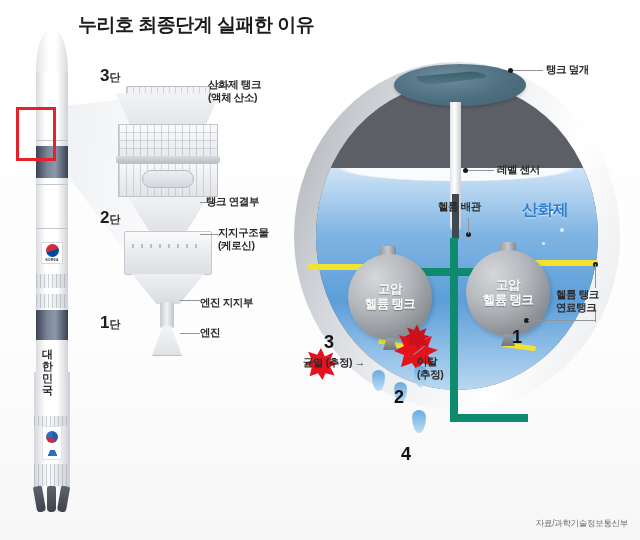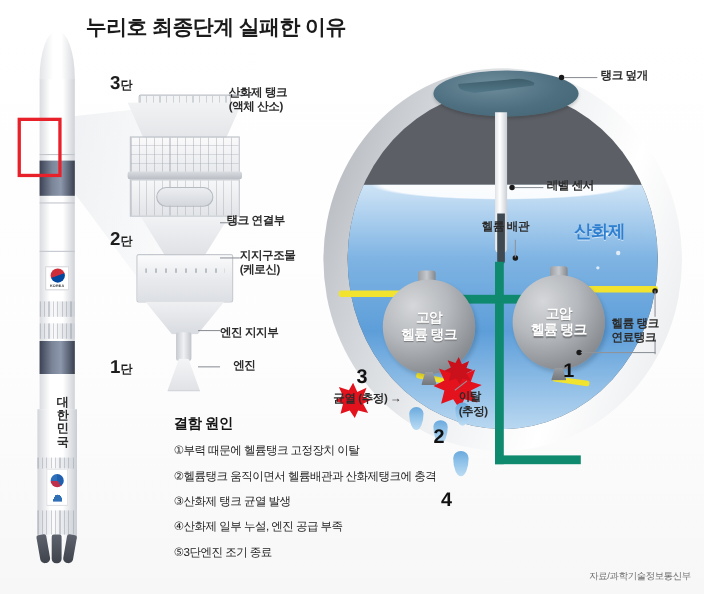--- a/index.html
+++ b/index.html
@@ -64,39 +64,39 @@
     display: flex; flex-direction: column; align-items: center; justify-content: center;
   }
   .taegeuk {
     width: 13px; height: 13px; border-radius: 50%;
     background: linear-gradient(160deg,#cd2e3a 0%,#cd2e3a 48%,#0047a0 52%,#0047a0 100%);
   }
   .flag-cap { font-size: 3.4px; font-weight: bold; color: #333; margin-top: 1px; letter-spacing: .2px; }
   .r-vtext {
     position: absolute; left: 20px; top: 320px; width: 20px;
     font-size: 11px; font-weight: bold; color: #2a2a2a;
-    line-height: 12px; text-align: right; letter-spacing: -0.5px; margin-top: 12px;
+    line-height: 12px; text-align: left; letter-spacing: -0.5px;
   }
   .r-emblem {
     position: absolute; left: 20px; top: 398px; width: 20px; height: 34px;
     background: #fff; border: 1px solid #dfe1e5;
     display:flex; flex-direction:column; align-items:center; justify-content:space-around; padding:2px 0;
   }
   .em-top { width: 12px; height: 12px; border-radius: 50%;
     background: conic-gradient(#1f5fae 0 40%, #c0304a 40% 75%, #2c6fbb 75% 100%); }
   .em-bot { width: 13px; height: 10px;
     background: radial-gradient(ellipse at 50% 100%, #2f6fb5 0 45%, #ffffff 46%); }
   .stage-tag {
     position: absolute; font-weight: bold; color: #1d1d1d; white-space: nowrap; margin-left: 32px;
   }
   .stage-tag .num { font-size: 17px; }
   .stage-tag .dan { font-size: 11px; }
   #tag3 { left: 68px; top: 66px; }
   #tag2 { left: 68px; top: 208px; }
-  #tag1 { left: 68px; top: 324px; }
+  #tag1 { left: 68px; top: 313px; }
   .redbox {
     position: absolute; left: 16px; top: 107px; width: 40px; height: 54px;
     border: 3px solid #e8202a; background: transparent;
   }
   .zoomray {
     position: absolute; left: 54px; top: 95px; width: 110px; height: 210px;
     background: linear-gradient(100deg, rgba(226,229,234,.55) 0%, rgba(244,245,247,.15) 100%);
     clip-path: polygon(0 12px, 100% 0, 100% 100%, 0 62px);
   }
 
@@ -353,21 +353,21 @@
   <div class="lead" style="left:200px;top:234px;width:18px"></div>
   <div class="mid-label" style="left:218px;top:226px">
     <div>지지구조물</div>
     <div>(케로신)</div>
   </div>
 
   <div class="lead" style="left:180px;top:300px;width:20px"></div>
   <div class="mid-label" style="left:200px;top:296px">엔진 지지부</div>
 
   <div class="lead" style="left:180px;top:333px;width:20px"></div>
-  <div class="mid-label" style="left:212px;top:326px">엔진</div>
+  <div class="mid-label" style="left:200px;top:326px">엔진</div>
 
   <div id="big">
     <div class="shell-outer"></div>
     <div class="shell-inner">
       <div class="liquid"></div>
       <div class="liquid-surface"></div>
       <div class="bubble" style="left:232px;top:128px;width:5px;height:5px"></div>
       <div class="bubble" style="left:244px;top:146px;width:4px;height:4px"></div>
       <div class="bubble" style="left:226px;top:160px;width:3px;height:3px"></div>
     </div>
@@ -454,24 +454,16 @@
   </div>
   <div class="lead" style="left:412px;top:350px;width:14px;transform:rotate(-38deg)"></div>
 
   <div class="big-label" style="left:303px;top:356px">균열 (추정) →</div>
 
   <div class="marker" style="left:324px;top:332px">3</div>
   <div class="marker" style="left:394px;top:387px">2</div>
   <div class="marker" style="left:401px;top:444px">4</div>
   <div class="marker" style="left:512px;top:327px">1</div>
 
-  <div id="causes">
-    <div class="causes-title">결함 원인</div>
-    <div class="cause-row">①부력 때문에 헬륨탱크 고정장치 이탈</div>
-    <div class="cause-row">②헬륨탱크 움직이면서 헬륨배관과 산화제탱크에 충격</div>
-    <div class="cause-row">③산화제 탱크 균열 발생</div>
-    <div class="cause-row">④산화제 일부 누설, 엔진 공급 부족</div>
-    <div class="cause-row">⑤3단엔진 조기 종료</div>
-  </div>
 
   <div class="source">자료/과학기술정보통신부</div>
 
 </div>
 
 </body></html>

